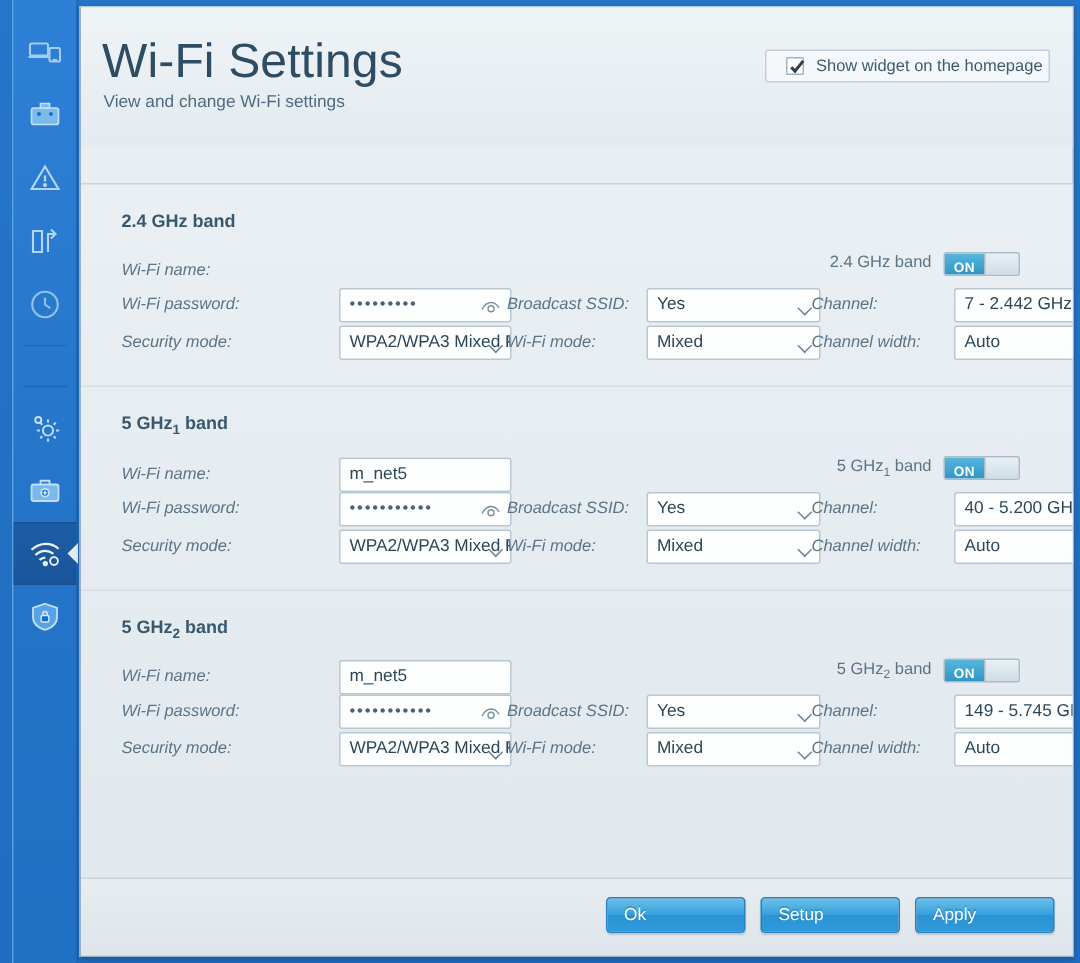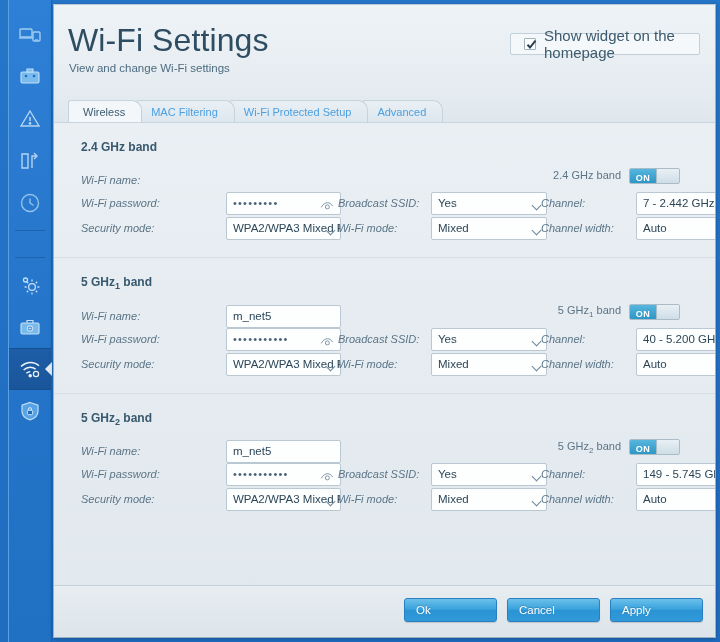--- a/index.html
+++ b/index.html
@@ -116,21 +116,21 @@
     width: 12px; height: 12px;
     background: #ffffff;
     border: 1px solid #9fb2c0;
     border-radius: 1px;
     position: relative;
     flex: 0 0 auto;
   }
   .chk svg { position:absolute; left: 0px; top: -1px; }
   #widget-toggle-label {
     margin-left: 8px;
-    font-size: 15px;
+    font-size: 11px;
     color: #3d5a6e;
   }
 
   
   #tabs {
     position: absolute;
     left: 0; top: 93px; right: 0;
     height: 24px;
     background: linear-gradient(180deg,#e4ebf0 0%, #dfe7ed 100%);
   }
@@ -435,28 +435,20 @@
       <div id="widget-toggle">
         <span class="chk">
           <svg width="13" height="13" viewBox="0 0 13 13" fill="none" stroke="#2a3f52" stroke-width="2">
             <path d="M2.5 6.8 L5 9.5 L10.5 2.6"></path>
           </svg>
         </span>
         <span id="widget-toggle-label">Show widget on the homepage</span>
       </div>
     </div>
 
-    <div id="tabs">
-      <div class="tabstrip">
-        <div class="tab active">Wireless</div>
-        <div class="tab">MAC Filtering</div>
-        <div class="tab">Wi-Fi Protected Setup</div>
-        <div class="tab">Advanced</div>
-      </div>
-    </div>
 
     <div id="content">
 
       <div class="section">
         <div class="sec-title">
           <span>2.4 GHz</span><sub></sub><span> band</span>
         </div>
 
         <div class="row first">
           <span class="lbl c1">Wi-Fi name:</span>
@@ -588,19 +580,19 @@
           <span class="lbl c3">Channel width:</span>
           <span class="field f3 select">Auto</span>
         </div>
       </div>
 
     </div>
 
     <div id="footer">
       <div class="btnrow">
         <div class="btn">Ok</div>
-        <div class="btn">Cancel</div>
+        <div class="btn">Setup</div>
         <div class="btn">Apply</div>
       </div>
     </div>
 
   </div>
 </div>
 
 </body></html>

